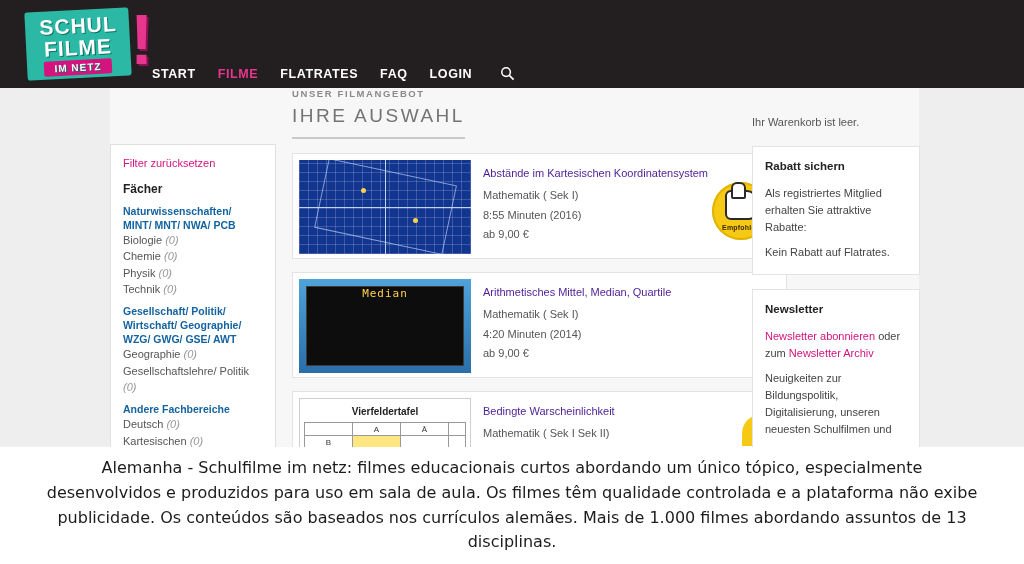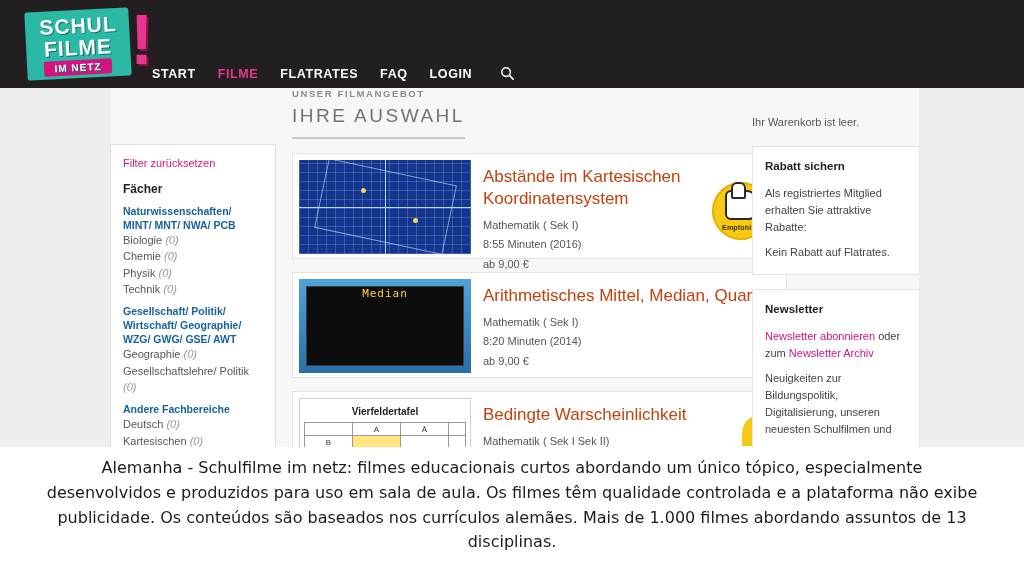--- a/index.html
+++ b/index.html
@@ -151,21 +151,21 @@
   .thumb-sheet {
     width:100%; height:100%; background:#ffffff; border:1px solid #cfcfcf;
     padding:4px; font-size:8px;
   }
   .sheet-title { text-align:center; font-weight:bold; font-size:10px; margin:3px 0 5px; color:#222; }
   .sheet-table { width:100%; border-collapse:collapse; }
   .sheet-table td { border:1px solid #999; height:13px; text-align:center; font-size:8px; color:#333; }
   .sheet-table td.hl { background:#ffe680; font-weight:bold; }
 
   .card-info { flex:1; padding-top:6px; position:relative; }
-  .card-title { color:#c2410c; font-size:17px; margin-bottom:6px; line-height:1.3; }
+  .card-title { color:#4c1d95; font-size:11px; margin-bottom:6px; line-height:1.3; }
   .card-meta { color:#555; font-size:11px; line-height:1.75; }
   .badge-empfohlen {
     position:absolute; right:10px; top:22px; width:58px; height:58px;
   }
   .badge-circle {
     width:58px; height:58px; border-radius:50%;
     background:#f6c915; position:relative;
     box-shadow:inset 0 0 0 2px #e0b400;
   }
   .badge-label {
@@ -349,21 +349,21 @@
               <i></i>
             </div>
           <div class="media-inner">
             <div class="media-text">Median</div>
           </div>
         </div>
       </div>
       <div class="card-info">
         <div class="card-title">Arithmetisches Mittel, Median, Quartile</div>
         <div class="card-meta">Mathematik ( Sek I)</div>
-        <div class="card-meta">8:20 Minuten (2014)</div>
+        <div class="card-meta">4:20 Minuten (2014)</div>
         <div class="card-meta">ab 9,00 €</div>
       </div>
     </div>
 
     
     <div class="card">
       <div class="thumb">
         <div class="thumb-sheet">
           <div class="sheet-title">Vierfeldertafel</div>
           <table class="sheet-table">

